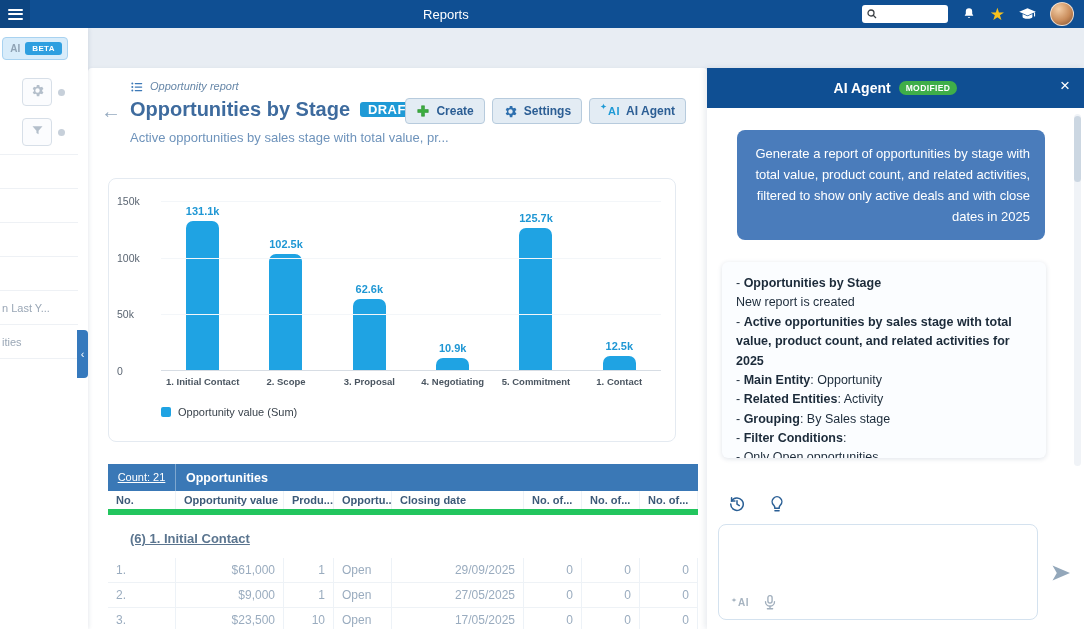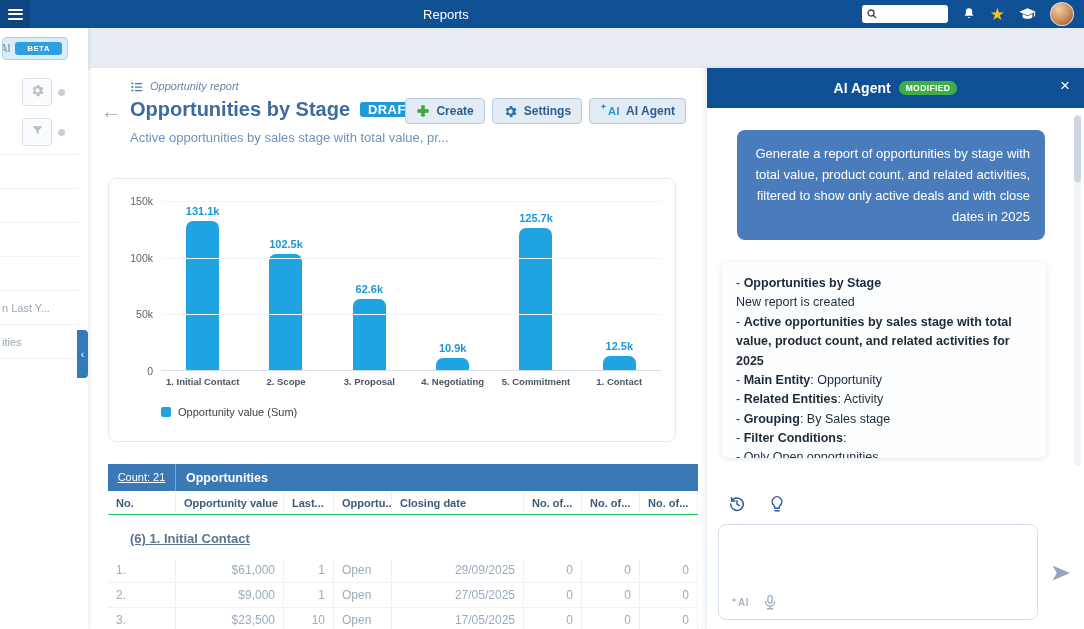--- a/index.html
+++ b/index.html
@@ -15,21 +15,21 @@
   .search-box{display:flex;align-items:center;background:#fff;border-radius:3px;height:18px;width:86px;padding:0 4px;gap:3px}
   .search-input{border:none;outline:none;width:60px;font-size:11px;background:transparent;color:#333}
   .icon-btn{display:flex;align-items:center;justify-content:center;cursor:pointer;line-height:1}
   .star{color:#f6c21d;font-size:17px}
   .avatar{width:24px;height:24px;border-radius:50%;background:radial-gradient(circle at 35% 28%,#f2cda6,#c98c5b 55%,#7c4e2d);border:1px solid rgba(255,255,255,.7)}
 
   
   .sidebar{position:absolute;left:0;top:28px;width:88px;height:601px;background:#fff;box-shadow:1px 0 4px rgba(20,50,90,.10);z-index:10}
   .beta-row{position:absolute;left:2px;top:9px;width:66px;height:23px;background:#d8ecfa;border:1px solid #a8d2f0;border-radius:4px;display:flex;align-items:center;justify-content:flex-end;gap:5px;padding:0 5px;overflow:hidden}
   .ai-label{font-size:10px;font-weight:bold;color:#8fa3b5}
-  .beta-chip{background:#2e9fe0;color:#fff;font-size:8px;font-weight:bold;border-radius:3px;padding:2px 12px;letter-spacing:.4px}
+  .beta-chip{background:#2e9fe0;color:#fff;font-size:8px;font-weight:bold;border-radius:3px;padding:2px 7px;letter-spacing:.4px}
   .side-btn{position:absolute;left:22px;width:30px;height:28px;border:1px solid #d7dfe8;border-radius:4px;background:#fbfcfe;display:flex;align-items:center;justify-content:center;cursor:pointer}
   .side-btn svg{fill:#b4bfcb;width:15px;height:15px}
   .side-dot{position:absolute;left:58px;width:7px;height:7px;border-radius:50%;background:#c7d0da}
   .side-list{position:absolute;left:0;top:126px;width:78px;border-top:1px solid #eef1f5}
   .side-row{height:34px;border-bottom:1px solid #eef1f5;display:flex;align-items:center;font-size:11px;color:#9aa7b6;padding-left:2px;overflow:hidden;white-space:nowrap;cursor:pointer}
   .collapse-tab{position:absolute;left:77px;top:302px;width:11px;height:48px;background:#3579bd;border-radius:0 4px 4px 0;color:#fff;display:flex;align-items:center;justify-content:center;font-size:11px;cursor:pointer;z-index:12}
 
   
   .main{position:absolute;left:88px;top:68px;width:619px;height:561px;background:#fff;border-radius:4px 4px 0 0;box-shadow:0 1px 4px rgba(20,50,90,.08);overflow:hidden;z-index:5}
   .breadcrumb{position:absolute;left:42px;top:12px;display:flex;gap:6px;color:#6787a8;font-size:11px;font-style:italic;cursor:pointer}
@@ -39,37 +39,37 @@
   .draft{background:#1f9ad6;color:#fff;font-size:13px;font-weight:bold;padding:0 8px;border-radius:3px;letter-spacing:.4px}
   .subtitle{position:absolute;left:42px;top:62px;font-size:13px;color:#6e93bb}
   .toolbar{position:absolute;right:21px;top:30px;display:flex;gap:7px}
   .tb-btn{display:flex;align-items:center;gap:6px;background:#e3ecf4;border:1px solid #b7cbdd;border-radius:4px;padding:0 10px;height:26px;font-size:12px;font-weight:bold;color:#2c5e94;cursor:pointer}
   .tb-btn svg{display:block}
   .ai-glyph{font-weight:bold;color:#1f9ad6;font-size:11px;letter-spacing:.5px;display:flex;align-items:flex-start;gap:1px}
   .ai-glyph svg{margin-top:-2px}
 
   
   .chart-card{position:absolute;left:20px;top:110px;width:568px;height:264px;border:1px solid #e4eaf1;border-radius:8px;background:#fff}
-  .ytick{position:absolute;left:8px;width:36px;text-align:right;font-size:10.5px;color:#5a6572}
+  .ytick{position:absolute;left:8px;width:36px;text-align:left;font-size:10.5px;color:#5a6572}
   .gridline{position:absolute;left:52px;right:14px;height:1px;background:#f3f6f9}
   .bars{position:absolute;left:52px;right:14px;top:22px;height:170px;display:flex;align-items:stretch;border-bottom:1px solid #d7dde4}
   .bar-slot{flex:1;display:flex;flex-direction:column;align-items:center;justify-content:flex-end;height:100%}
   .bar{width:33px;border-radius:7px 7px 0 0}
   .bar-val{font-size:11px;font-weight:bold;color:#1f97d4;margin-bottom:4px}
   .xlabels{position:absolute;left:52px;right:14px;top:197px;display:flex}
   .x-slot{flex:1;text-align:center;font-size:9.5px;font-weight:bold;color:#4a5560}
   .legend{position:absolute;left:52px;top:227px;display:flex;align-items:center;gap:7px;font-size:11px;color:#39424b}
   .legend-swatch{width:10px;height:10px;border-radius:2px}
 
   
   .table{position:absolute;left:20px;top:396px;width:590px}
   .t-head1{display:flex;height:27px;background:#3a78b6;color:#fff;align-items:center}
   .t-count{width:68px;text-align:center;font-size:11px;text-decoration:underline;border-right:1px solid rgba(255,255,255,.35);line-height:27px;height:27px;cursor:pointer}
   .t-title{flex:1;padding-left:10px;font-size:12.5px;font-weight:bold}
-  .t-head2{display:flex;height:24px;border-bottom:1px solid #22c55e;align-items:stretch}
+  .t-head2{display:flex;height:24px;border-bottom:6px solid #22c55e;align-items:stretch}
   .t-head2 .cell{font-size:11px;font-weight:bold;color:#3d5a78;cursor:pointer}
   .cell{padding:0 8px;overflow:hidden;white-space:nowrap;border-right:1px solid #edf2f7;display:flex;align-items:center}
   .cell.r{justify-content:flex-end}
   .group-h{margin:16px 0 12px 22px;font-size:13px;font-weight:bold;color:#5b758f;text-decoration:underline;cursor:pointer}
   .t-row{display:flex;height:25px;border-bottom:1px solid #eef2f6;align-items:stretch;font-size:12px;color:#9aacbf;cursor:pointer}
 
   
   .ai-panel{position:absolute;left:707px;top:68px;width:377px;height:561px;background:#fff;box-shadow:-2px 0 6px rgba(20,50,90,.10);z-index:20}
   .ai-header{height:40px;background:#0f4f93;display:flex;align-items:center;justify-content:center;position:relative}
   .ai-title{color:#fff;font-weight:bold;font-size:14px}
@@ -259,21 +259,21 @@
     </div>
 
   <div class="table">
     <div class="t-head1">
       <div class="t-count">Count: 21</div>
       <div class="t-title">Opportunities</div>
     </div>
     <div class="t-head2">
         <div class="cell" style="width: 68px;">No.</div>
         <div class="cell" style="width: 108px;">Opportunity value</div>
-        <div class="cell" style="width: 50px;">Last...</div>
+        <div class="cell" style="width: 50px;">Produ...</div>
         <div class="cell" style="width: 58px;">Opportu...</div>
         <div class="cell" style="width: 132px;">Closing date</div>
         <div class="cell" style="width: 58px;">No. of...</div>
         <div class="cell" style="width: 58px;">No. of...</div>
         <div class="cell" style="width: 58px;">No. of...</div>
       </div>
     <div class="group-h">(6) 1. Initial Contact</div>
     <div>
         <div class="t-row">
           <div class="cell" style="width: 68px;">1.</div>

